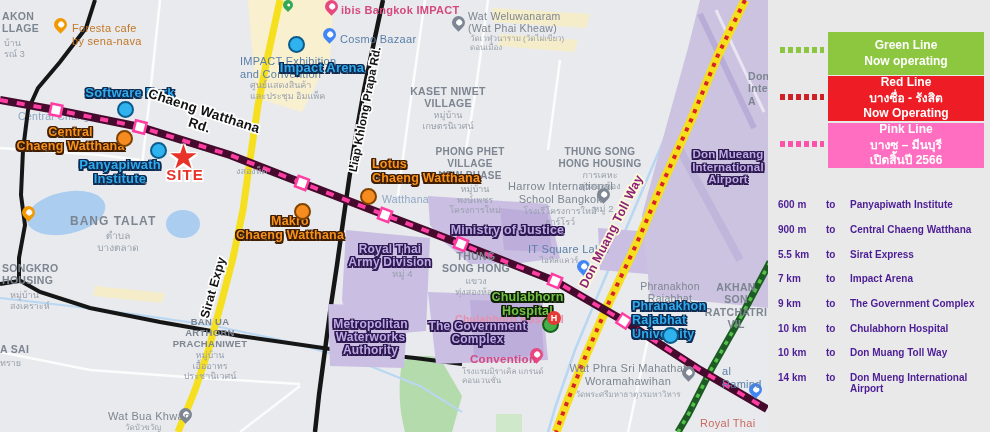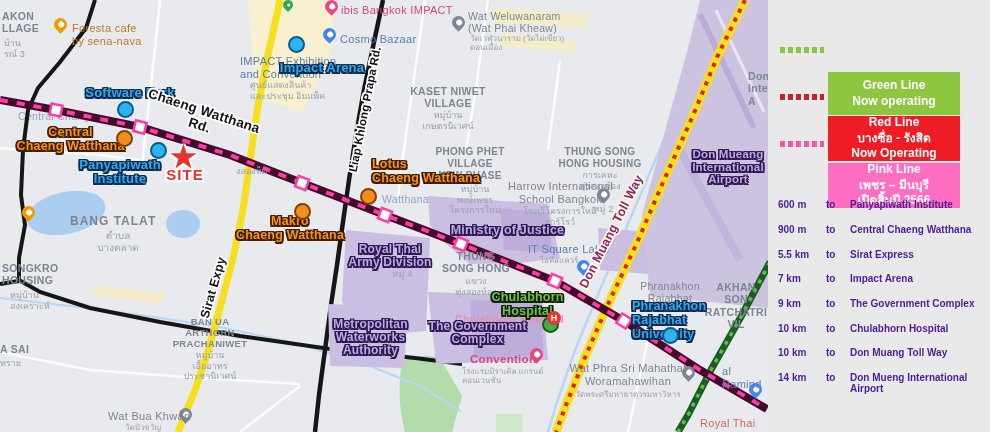--- a/index.html
+++ b/index.html
@@ -30,22 +30,22 @@
   .dot.green{background:#43b049;border-color:#175e1b}
   .pin{position:absolute;z-index:4;width:13px;height:13px;border-radius:50% 50% 50% 0;transform:rotate(-45deg);}
   .pin::after{content:"";position:absolute;inset:3.5px;background:#fff;border-radius:50%;}
   .pin.small{width:10px;height:10px}
   .p-grey{background:#7d8692}.p-orange{background:#f29900}.p-pink{background:#e9487f}
   .p-blue{background:#4285f4}.p-green{background:#34a853}
   .hpin{position:absolute;z-index:7;width:14px;height:14px;border-radius:50%;background:#e53935;color:#fff;font-size:9px;font-weight:bold;text-align:center;line-height:14px;}
   .star{position:absolute;z-index:7;font-size:30px;}
   
   .panel{position:absolute;left:768px;top:0;width:222px;height:432px;background:#e9e9e9;}
-  .lgbox{position:absolute;left:60px;width:132px;color:#fff;text-align:center;font-weight:bold;
-    display:flex;flex-direction:column;justify-content:center;line-height:1.3;font-size:12px;margin-top:40px;}
+  .lgbox{position:absolute;left:60px;width:156px;color:#fff;text-align:center;font-weight:bold;
+    display:flex;flex-direction:column;justify-content:center;line-height:1.3;font-size:12px;}
   .lg-green{background:#8dc63f}.lg-red{background:#ee1c24}.lg-pink{background:#ff6ec0}
   .swatch{position:absolute;left:12px;width:44px;height:6px;}
   .sw-green{background:repeating-linear-gradient(90deg,#8cc63e 0 5px,transparent 5px 8px)}
   .sw-red{background:repeating-linear-gradient(90deg,#cf2028 0 5px,transparent 5px 8px)}
   .sw-pink{background:repeating-linear-gradient(90deg,#fb54ab 0 5px,transparent 5px 8px)}
   .dist{position:absolute;left:10px;display:flex;color:#4c1d95;font-size:10px;font-weight:bold;width:212px;}
   .dist .d{width:48px}.dist .t{width:24px}.dist .p{flex:1}
 </style>
 </head>
 <body>
@@ -118,21 +118,21 @@
         <rect x="618.5" y="315.5" width="11" height="11" transform="rotate(33 624 321)"></rect>
       </g>
     </svg>
 
     <div class="mt" style="left:2px;top:10px">AKON
 LLAGE</div>
     <div class="mt th" style="left:4px;top:38px">บ้าน
 รณ์ 3</div>
     <div class="mt c-orange" style="left:72px;top:22px;font-weight:normal;font-size:11px">Foresta cafe
 by sena-nava</div>
-    <div class="mt c-pink" style="left:341px;top:4px;font-weight:normal;font-size:11px">ibis Bangkok IMPACT</div>
+    <div class="mt c-pink" style="left:341px;top:4px;font-weight:bold;font-size:11px">ibis Bangkok IMPACT</div>
     <div class="mt c-blue" style="left:340px;top:33px;font-weight:normal;font-size:11px">Cosmo Bazaar</div>
     <div class="mt c-blue" style="left:240px;top:55px;font-weight:normal;font-size:11px">IMPACT Exhibition
 and Convention</div>
     <div class="mt th" style="left:250px;top:80px">ศูนย์แสดงสินค้า
 และประชุม อิมแพ็ค</div>
     <div class="mt" style="left:468px;top:10px;font-weight:normal">Wat Weluwanaram
 (Wat Phai Kheaw)</div>
     <div class="mt th" style="left:470px;top:34px;font-size:8px">วัดเวฬุวนาราม (วัดไผ่เขียว)
 ดอนเมือง</div>
     <div class="mt ctr" style="left:408px;top:85px;width:80px">KASET NIWET
@@ -266,21 +266,21 @@
       <div>Green Line</div>
       <div>Now operating</div>
     </div>
     <div class="lgbox lg-red" style="top:76px;height:45px">
       <div>Red Line</div>
       <div>บางซื่อ - รังสิต</div>
       <div>Now Operating</div>
     </div>
     <div class="lgbox lg-pink" style="top:123px;height:45px">
       <div>Pink Line</div>
-      <div>เพชร – มีนบุรี</div>
+      <div>บางซ – มีนบุรี</div>
       <div>เปิดสิ้นปี  2566</div>
     </div>
 
     <div class="dist" style="top:199px">
       <span class="d">600 m</span>
         <span class="t">to</span>
         <span class="p">Panyapiwath Institute</span>
     </div>
     <div class="dist" style="top:224px">
       <span class="d">900 m</span>

